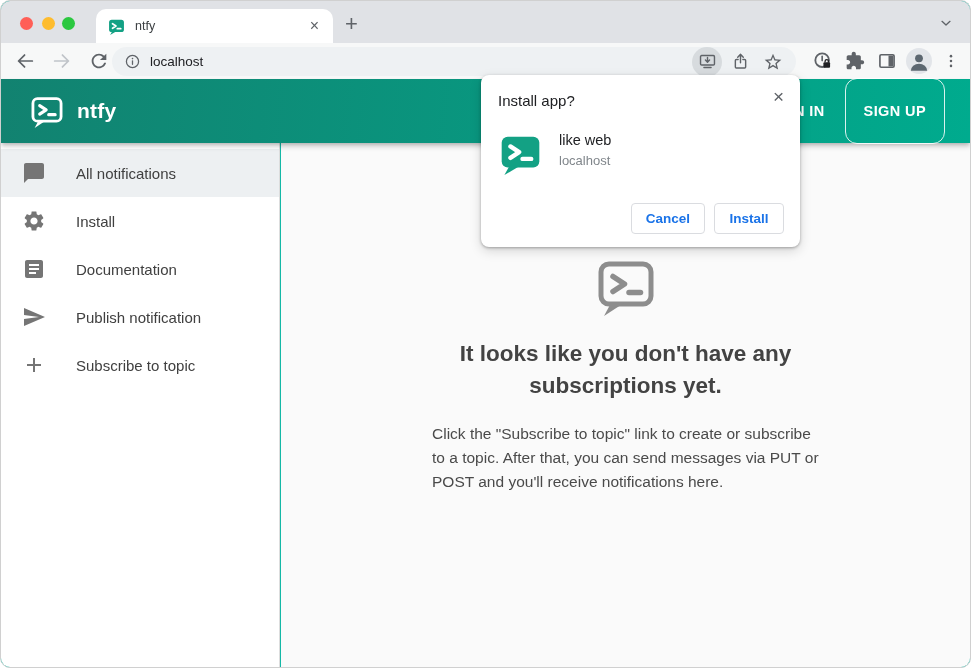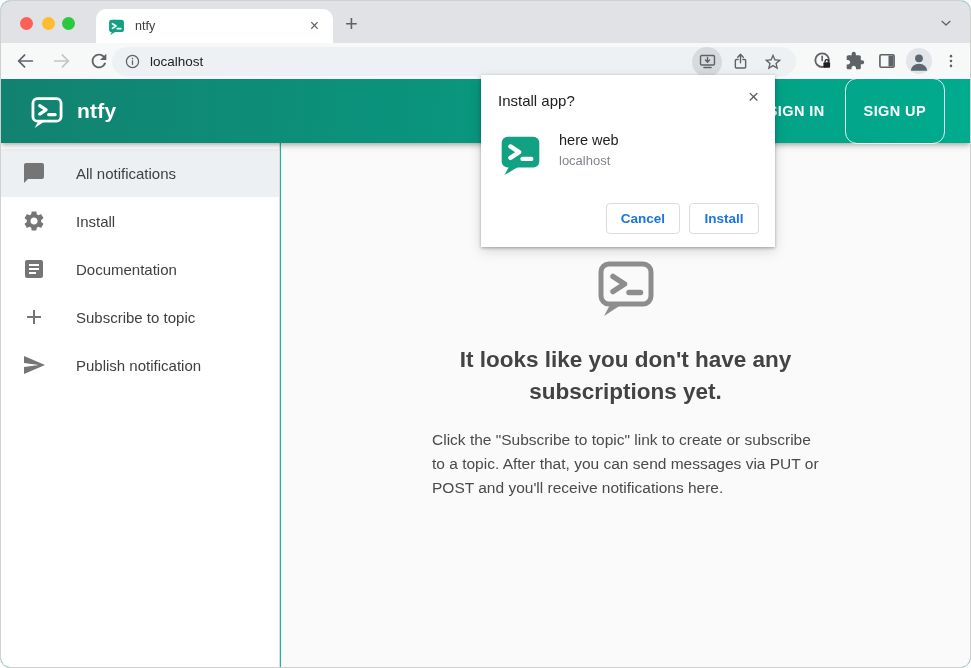--- a/index.html
+++ b/index.html
@@ -53,28 +53,28 @@
              border-right:1px solid #ddd; padding-top:6px; }
   .side-item { height:48px; display:flex; align-items:center; padding-left:21px; cursor:default; }
   .side-item.selected { background:#edf0f2; }
   .side-ic { width:24px; height:24px; color:#757575; flex:0 0 auto; }
   .side-label { margin-left:30px; font-size:15px; color:#404040; }
 
   
   .main { position:absolute; left:280px; top:142px; right:0; bottom:0; background:#fafafa;
           text-align:center; }
   .empty-icon { width:74px; height:64px; color:#8d8d8d; margin-top:111px; }
-  .empty-heading { width:420px; margin:22px auto 0; font-size:22.5px; line-height:32px; color:#434343; }
+  .empty-heading { width:420px; margin:16px auto 0; font-size:22.5px; line-height:32px; color:#434343; }
   .empty-par { width:387px; margin:20px auto 0; font-size:15.5px; line-height:24px;
                color:#4a4a4a; text-align:left; }
   .teal-link { color:#338574; text-decoration:underline; }
 
   
-  .dialog { position:absolute; left:480px; top:74px; width:294px; height:172px; background:#fff;
-            border-radius:0; z-index:20;
+  .dialog { position:absolute; left:480px; top:74px; width:319px; height:172px; background:#fff;
+            border-radius:8px; z-index:20;
             box-shadow:0 1px 3px rgba(0,0,0,.3),0 4px 12px rgba(0,0,0,.15); }
   .dlg-title { position:absolute; left:17px; top:17px; font-size:15px; color:#202124; }
   .dlg-close { position:absolute; right:12px; top:7px; font-size:19px; color:#5f6368; padding:4px; }
   .dlg-appicon { position:absolute; left:18px; top:57px; width:43px; height:43px; color:#13a184; }
   .dlg-appname { position:absolute; left:78px; top:57px; font-size:14.5px; color:#202124; }
   .dlg-origin  { position:absolute; left:78px; top:78px; font-size:13px; color:#80868b; }
   .dlg-buttons { position:absolute; right:16px; bottom:13px; display:flex; gap:9px; }
   .dlg-btn { min-width:70px; height:31px; background:#fff; border:1px solid #dadce0; border-radius:4px;
              color:#1a73e8; font-size:13.5px; font-weight:bold; display:flex; align-items:center;
              justify-content:center; padding:0 14px; cursor:default; }
@@ -200,29 +200,29 @@
       <span class="side-label">Install</span>
     </div>
     <div class="side-item">
       <svg class="side-ic" viewBox="0 0 24 24">
         <path fill="currentColor" d="M19 3H5c-1.1 0-2 .9-2 2v14c0 1.1.9 2 2 2h14c1.1 0 2-.9 2-2V5c0-1.1-.9-2-2-2zm-5 14H7v-2h7v2zm3-4H7v-2h10v2zm0-4H7V7h10v2z"></path>
       </svg>
       <span class="side-label">Documentation</span>
     </div>
     <div class="side-item">
       <svg class="side-ic" viewBox="0 0 24 24">
+        <path fill="currentColor" d="M2.01 21 23 12 2.01 3 2 10l15 2-15 2z"></path>
+      </svg>
+      <span class="side-label">Publish notification</span>
+    </div>
+    <div class="side-item">
+      <svg class="side-ic" viewBox="0 0 24 24">
         <path fill="currentColor" d="M19 13h-6v6h-2v-6H5v-2h6V5h2v6h6v2z"></path>
       </svg>
       <span class="side-label">Subscribe to topic</span>
-    </div>
-    <div class="side-item">
-      <svg class="side-ic" viewBox="0 0 24 24">
-        <path fill="currentColor" d="M2.01 21 23 12 2.01 3 2 10l15 2-15 2z"></path>
-      </svg>
-      <span class="side-label">Publish notification</span>
     </div>
   </nav>
 
   <main class="main">
     <svg class="empty-icon" viewBox="0 0 64 64">
       <rect x="7" y="10" width="50" height="40" rx="8" fill="none" stroke="currentColor" stroke-width="5"></rect>
       <path d="M17 49 L10 62 L30 49 Z" fill="currentColor"></path>
       <path d="M19 22.5 L30.5 30 L19 37.5" fill="none" stroke="currentColor" stroke-width="5.5" stroke-linecap="round" stroke-linejoin="round"></path>
       <path d="M35 38.5 H46.5" stroke="currentColor" stroke-width="5.5" fill="none" stroke-linecap="round"></path>
     </svg>
@@ -234,21 +234,21 @@
 
   <div class="dialog">
     <div class="dlg-title">Install app?</div>
     <span class="dlg-close">×</span>
     <svg class="dlg-appicon" viewBox="0 0 64 64">
       <rect x="4" y="7" width="56" height="46" rx="9" fill="currentColor"></rect>
       <path d="M16 50 L8 64 L32 50 Z" fill="currentColor"></path>
       <path d="M17 21.5 L30 30 L17 38.5" fill="none" stroke="#fff" stroke-width="6.5" stroke-linecap="round" stroke-linejoin="round"></path>
       <path d="M35 40 H48" stroke="#fff" stroke-width="6.5" fill="none" stroke-linecap="round"></path>
     </svg>
-    <div class="dlg-appname">here web</div>
+    <div class="dlg-appname">like web</div>
     <div class="dlg-origin">localhost</div>
     <div class="dlg-buttons">
       <div class="dlg-btn">Cancel</div>
       <div class="dlg-btn">Install</div>
     </div>
   </div>
 
 </div>
 
 </body></html>

